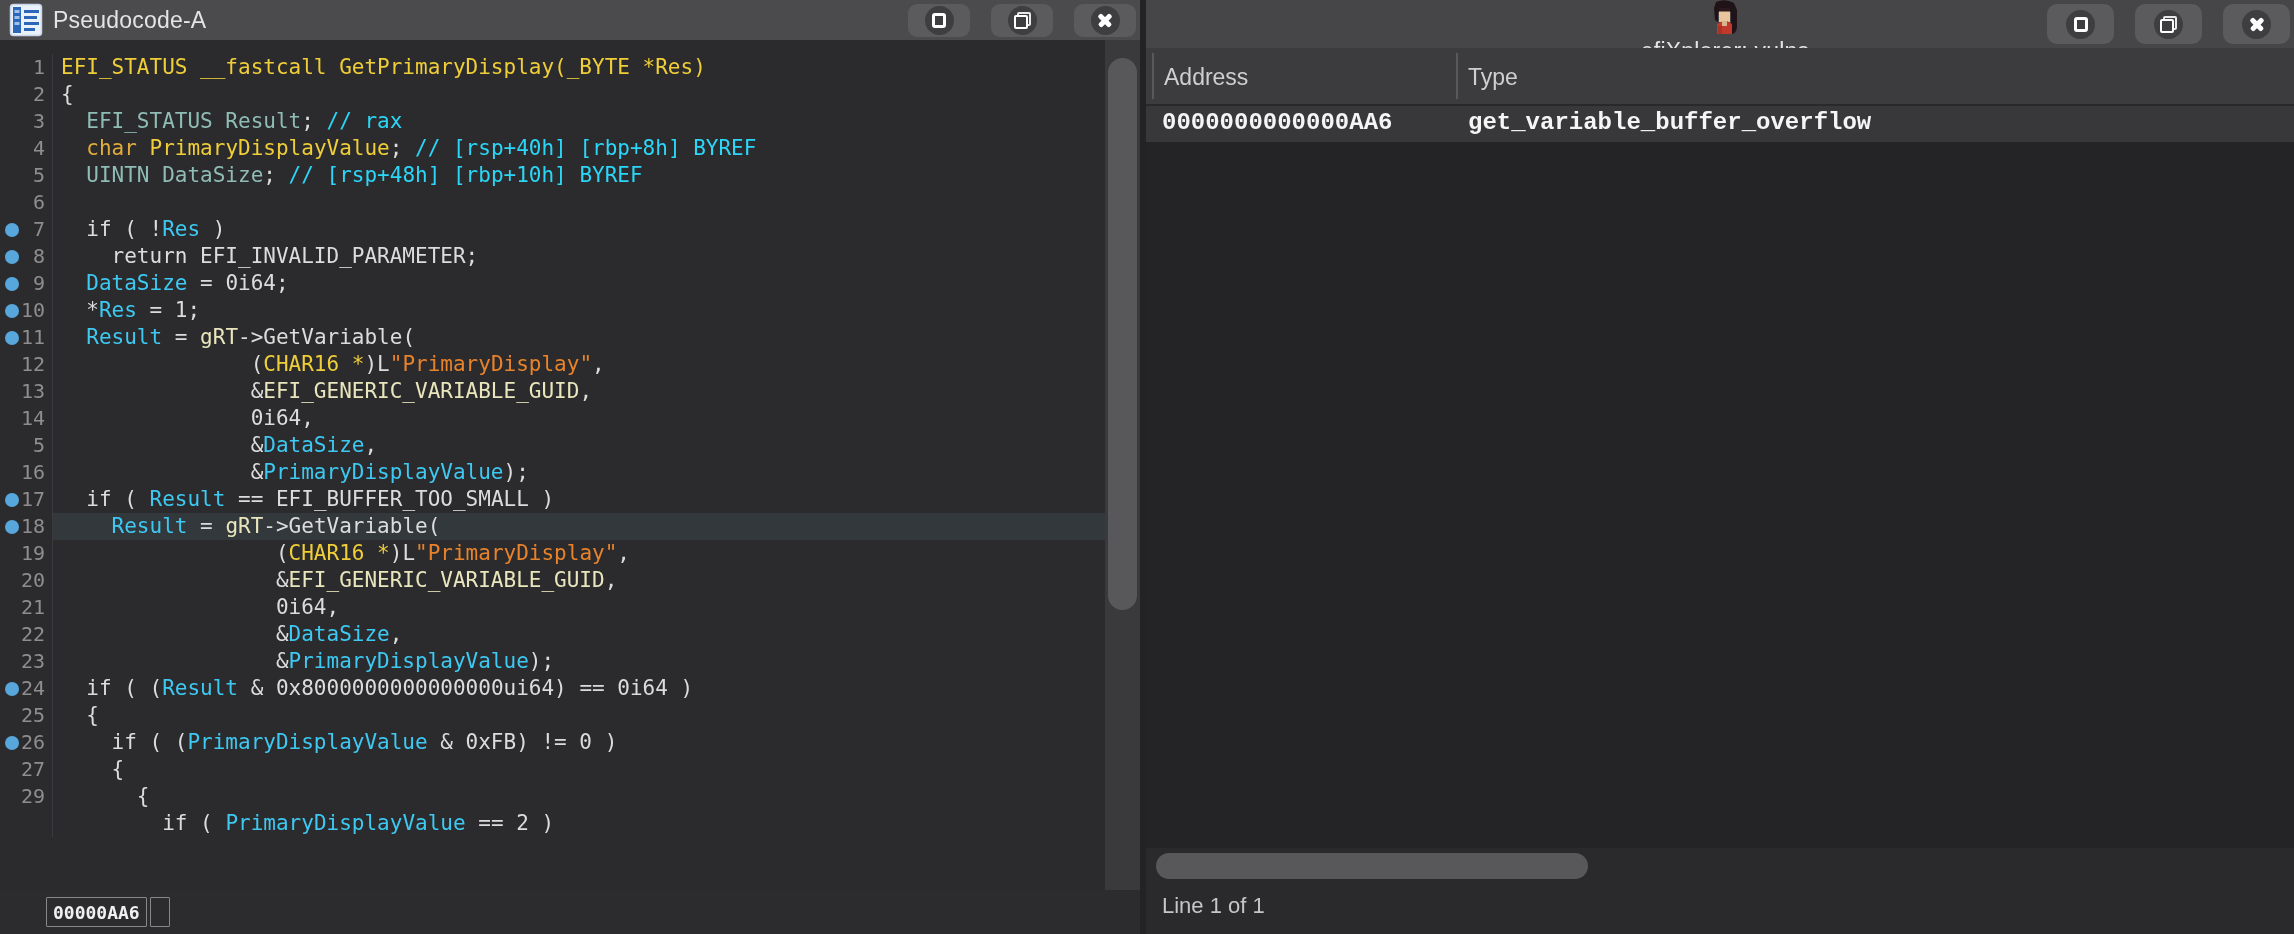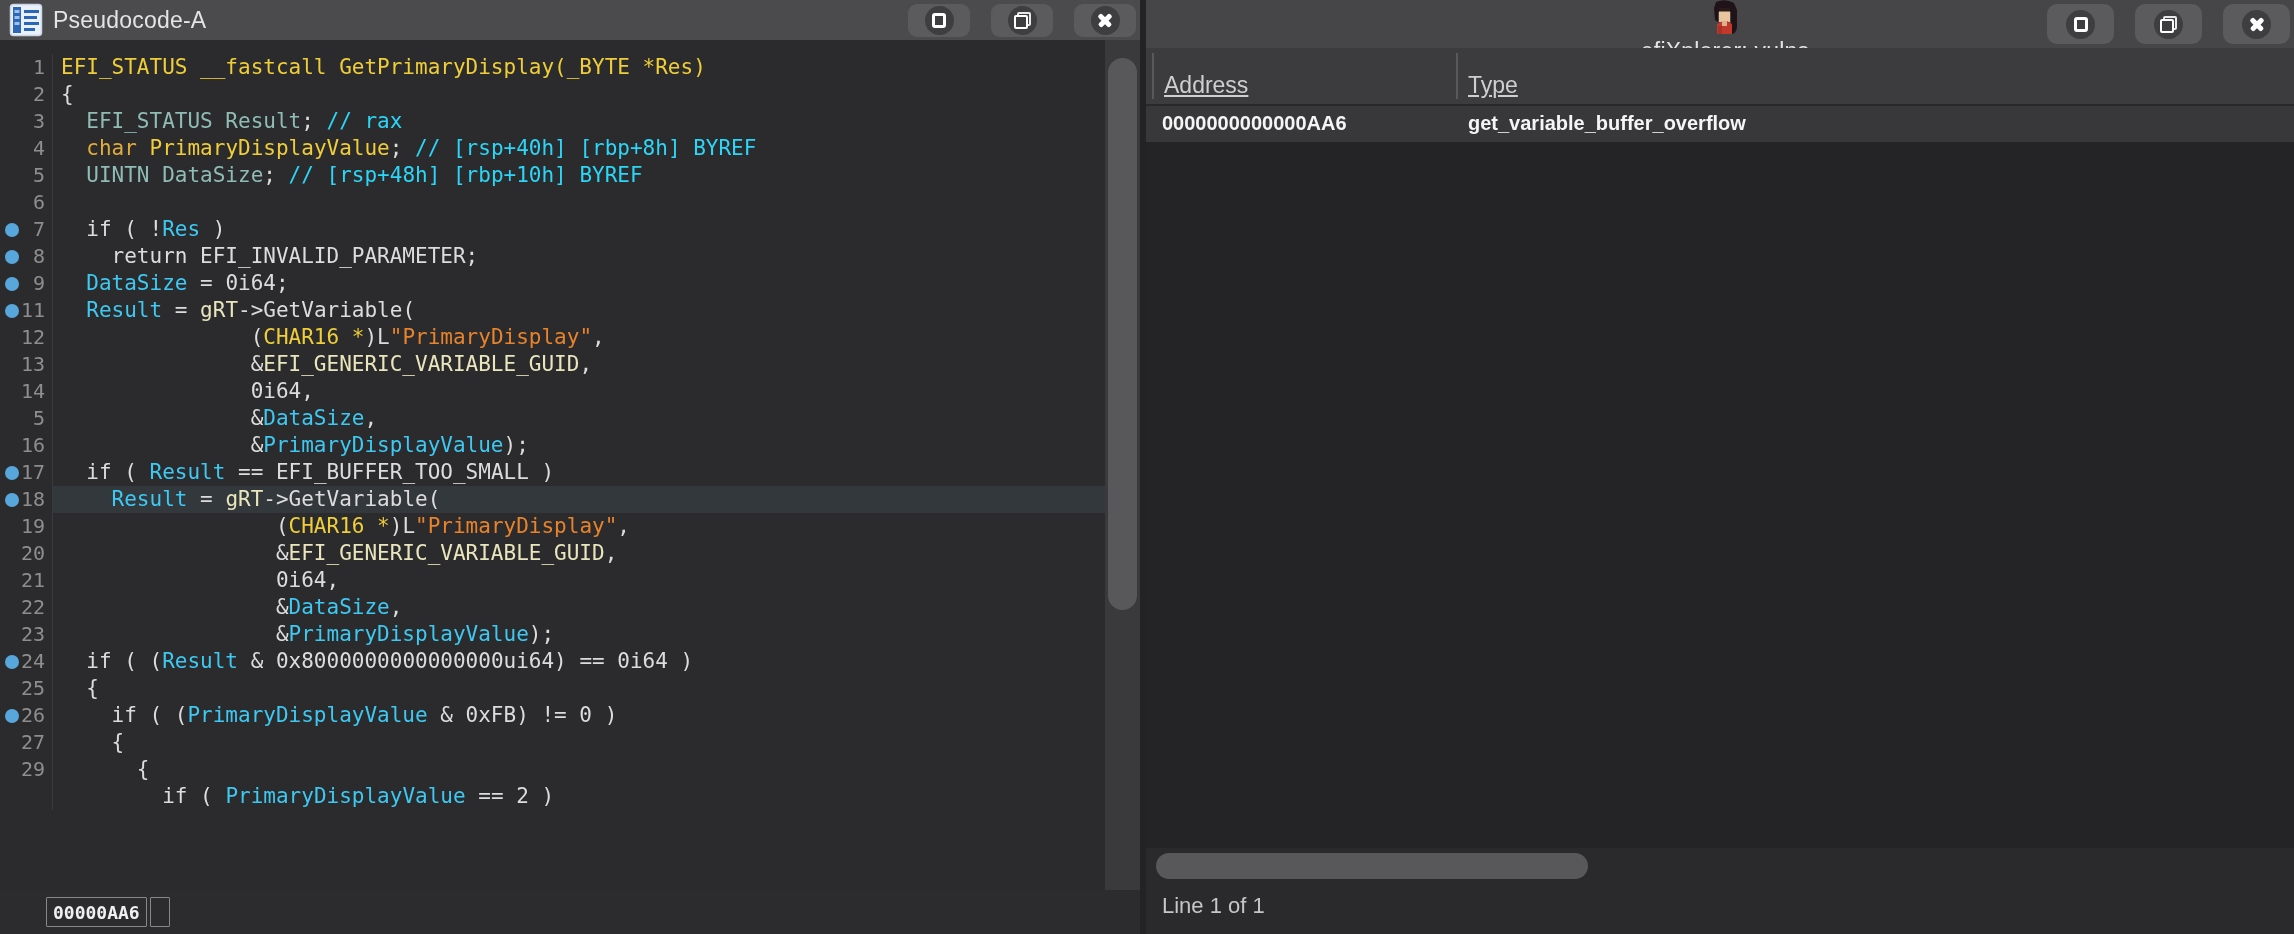--- a/index.html
+++ b/index.html
@@ -64,28 +64,28 @@
   .sbox.mini { width:20px; }
 
   
   .divider { position:absolute; left:1140px; top:0; width:6px; height:934px; background:#232325; }
 
   
   .pane-right { position:absolute; left:1146px; top:0; width:1148px; height:934px;
                 background:var(--panel-bg,#242427); }
   .thead { position:absolute; left:0; top:48px; width:100%; height:58px;
            background:var(--header-bg,#3C3C3E); border-bottom:2px solid #29292B; }
-  .hcell { position:absolute; top:8px; height:58px; line-height:58px;
-           color:#CFCFCF; font-size:23px;text-decoration:underline; }
+  .hcell { position:absolute; top:0; height:58px; line-height:58px;
+           color:#CFCFCF; font-size:23px; }
   .hc-1 { left:18px; } .hc-2 { left:322px; }
   .hsep { position:absolute; top:5px; bottom:5px; width:2px; background:#59595B; }
   .hs-1 { left:6px; } .hs-2 { left:310px; }
   .rrow { position:absolute; left:0; top:106px; width:100%; height:36px;
           background:var(--row-bg,#38383B);
-          font-family:Liberation Sans, sans-serif; font-size:20px; font-weight:600; color:#F5F5F5; }
+          font-family:Liberation Mono, monospace; font-size:24px; font-weight:600; color:#F5F5F5; }
   .rcell { position:absolute; top:0; height:36px; line-height:34px; white-space:pre; }
   .rc-1 { left:16px; } .rc-2 { left:322px; }
 
   .hscroll { position:absolute; left:0; top:848px; width:100%; height:36px; background:#2A2A2D; }
   .hthumb  { position:absolute; left:10px; top:5px; width:432px; height:26px;
              border-radius:13px; background:var(--scroll-thumb,#58585B); }
   .rstatus { position:absolute; left:0; top:884px; width:100%; height:50px; background:#2A2A2D;
              color:#C6C6C6; font-size:22px; line-height:44px; padding-left:16px; }
 </style>
 </head>
@@ -182,20 +182,27 @@
         <div class="line">
           <div class="gut">
             <span class="dot"></span>
             <span class="num">9</span>
           </div>
           <div class="body"><span class="tk-w">  </span><span class="tk-c">DataSize</span><span class="tk-w"> = 0i64;</span></div>
         </div>
         <div class="line">
           <div class="gut">
             <span class="dot"></span>
+            <span class="num">10</span>
+          </div>
+          <div class="body"><span class="tk-w">  *</span><span class="tk-c">Res</span><span class="tk-w"> = 1;</span></div>
+        </div>
+        <div class="line">
+          <div class="gut">
+            <span class="dot"></span>
             <span class="num">11</span>
           </div>
           <div class="body"><span class="tk-w">  </span><span class="tk-c">Result</span><span class="tk-w"> = </span><span class="tk-k">gRT</span><span class="tk-w">-&gt;GetVariable(</span></div>
         </div>
         <div class="line">
           <div class="gut">
             <span class="num">12</span>
           </div>
           <div class="body"><span class="tk-w">               (</span><span class="tk-y">CHAR16 *</span><span class="tk-w">)L</span><span class="tk-s">"PrimaryDisplay"</span><span class="tk-w">,</span></div>
         </div>

